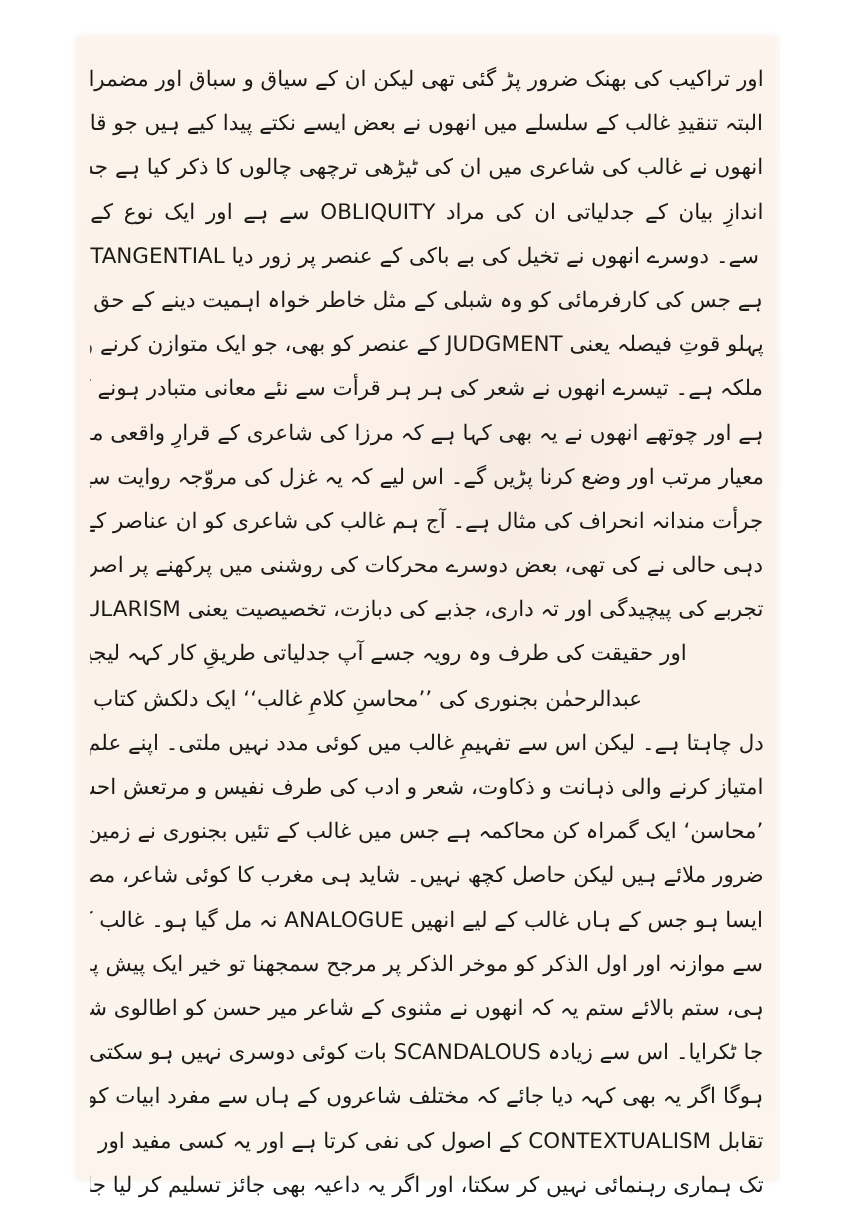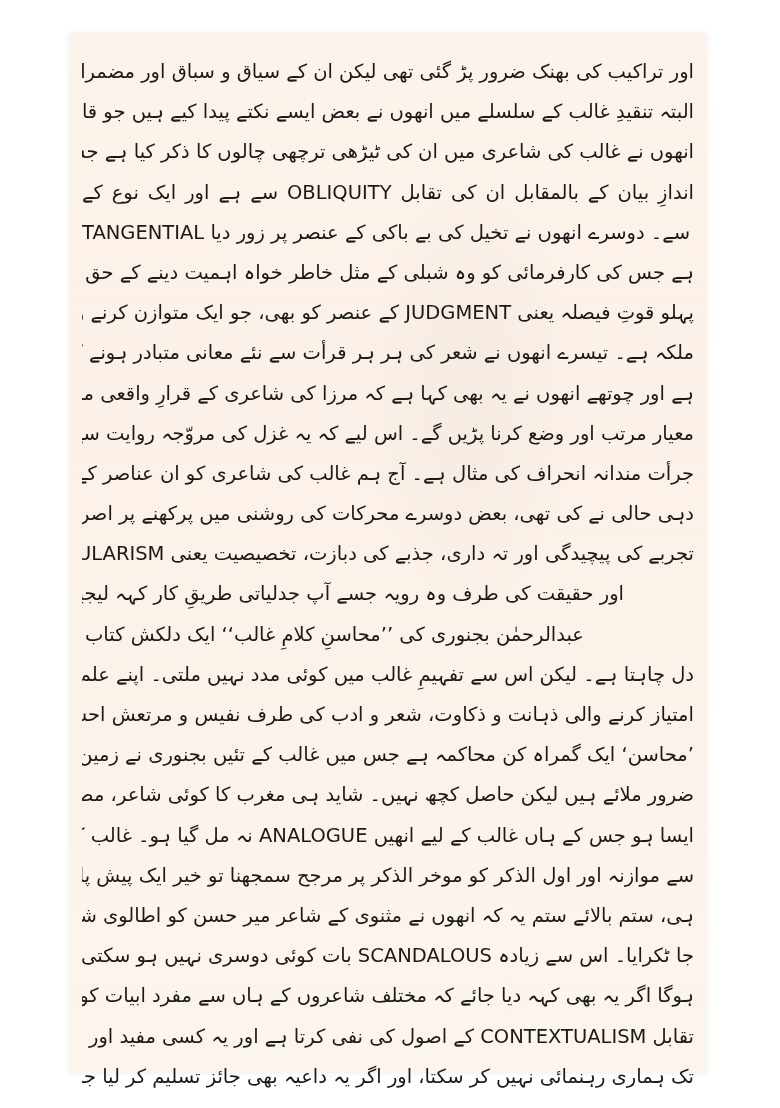--- a/index.html
+++ b/index.html
@@ -62,21 +62,21 @@
   </style>
 </head>
 <body>
 
 <div class="page">
   <div class="watermark"></div>
   <div class="text-block">
     <div class="line">اور تراکیب کی بھنک ضرور پڑ گئی تھی لیکن ان کے سیاق و سباق اور مضمرات کا انھیں کوئی علم نہیں تھا۔</div>
     <div class="line">البتہ تنقیدِ غالب کے سلسلے میں انھوں نے بعض ایسے نکتے پیدا کیے ہیں جو قابلِ تامل ہیں۔ اول</div>
     <div class="line">انھوں نے غالب کی شاعری میں ان کی ٹیڑھی ترچھی چالوں کا ذکر کیا ہے جس سے براہِ راست</div>
-    <div class="line">اندازِ بیان کے بالمقابل ان کی تقابل OBLIQUITY سے ہے اور ایک نوع کے</div>
+    <div class="line">اندازِ بیان کے جدلیاتی ان کی مراد OBLIQUITY سے ہے اور ایک نوع کے</div>
     <div class="line">TANGENTIAL طریقِ کار سے۔ دوسرے انھوں نے تخیل کی بے باکی کے عنصر پر زور دیا</div>
     <div class="line">ہے جس کی کارفرمائی کو وہ شبلی کے مثل خاطر خواہ اہمیت دینے کے حق میں ہیں اور اس کے پہلو بہ</div>
     <div class="line">پہلو قوتِ فیصلہ یعنی JUDGMENT کے عنصر کو بھی، جو ایک متوازن کرنے والی صلاحیت اور</div>
     <div class="line">ملکہ ہے۔ تیسرے انھوں نے شعر کی ہر ہر قرأت سے نئے معانی متبادر ہونے کی طرف اشارہ کیا</div>
     <div class="line">ہے اور چوتھے انھوں نے یہ بھی کہا ہے کہ مرزا کی شاعری کے قرارِ واقعی محاکمے کے لیے ہمیں نئے</div>
     <div class="line">معیار مرتب اور وضع کرنا پڑیں گے۔ اس لیے کہ یہ غزل کی مروّجہ روایت سے ایک غیر معمولی اور</div>
     <div class="line">جرأت مندانہ انحراف کی مثال ہے۔ آج ہم غالب کی شاعری کو ان عناصر کے ماسوا، جن کی نشان</div>
     <div class="line">دہی حالی نے کی تھی، بعض دوسرے محرکات کی روشنی میں پرکھنے پر اصرار کرتے ہیں یعنی شعری</div>
     <div class="line">تجربے کی پیچیدگی اور تہ داری، جذبے کی دبازت، تخصیصیت یعنی PARTICULARISM</div>
     <div class="line para-end">اور حقیقت کی طرف وہ رویہ جسے آپ جدلیاتی طریقِ کار کہہ لیجیے۔</div>

